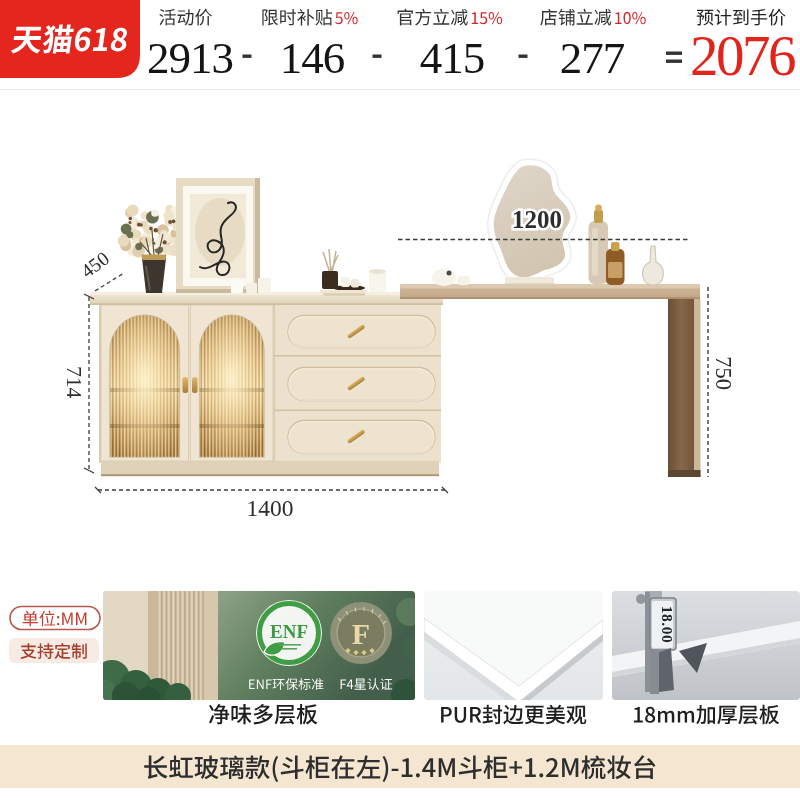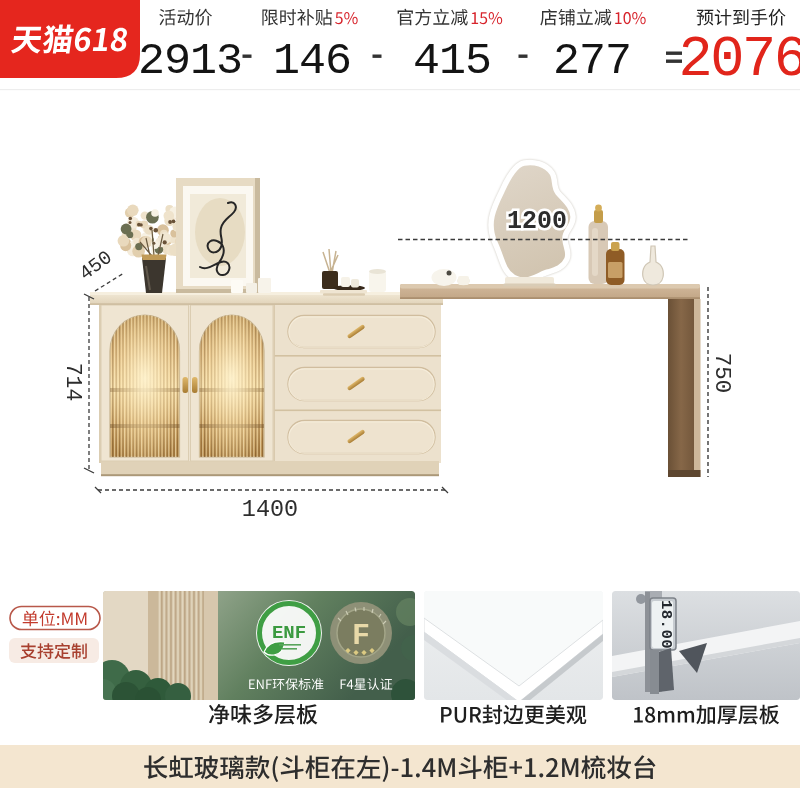--- a/index.html
+++ b/index.html
@@ -1,14 +1,14 @@
 <!DOCTYPE html>
 <html><head><meta charset="utf-8"><style>
 html,body{margin:0;padding:0;background:#fff;}
-#page{position:relative;width:800px;height:800px;overflow:hidden;font-family:Liberation Mono, monospace;}
+#page{position:relative;width:800px;height:800px;overflow:hidden;font-family:Liberation Serif, serif;}
 svg{position:absolute;top:0;left:0;}
 </style></head><body>
 <div id="page">
 <svg width="800" height="800" viewBox="0 0 800 800">
 <defs>
 <linearGradient id="glassG" x1="0" y1="0" x2="0" y2="1">
  <stop offset="0" stop-color="#bb904f"></stop>
           <stop offset="0.28" stop-color="#dcb377"></stop>
  <stop offset="0.5" stop-color="#f3dca8"></stop>
           <stop offset="0.75" stop-color="#d2a765"></stop>

